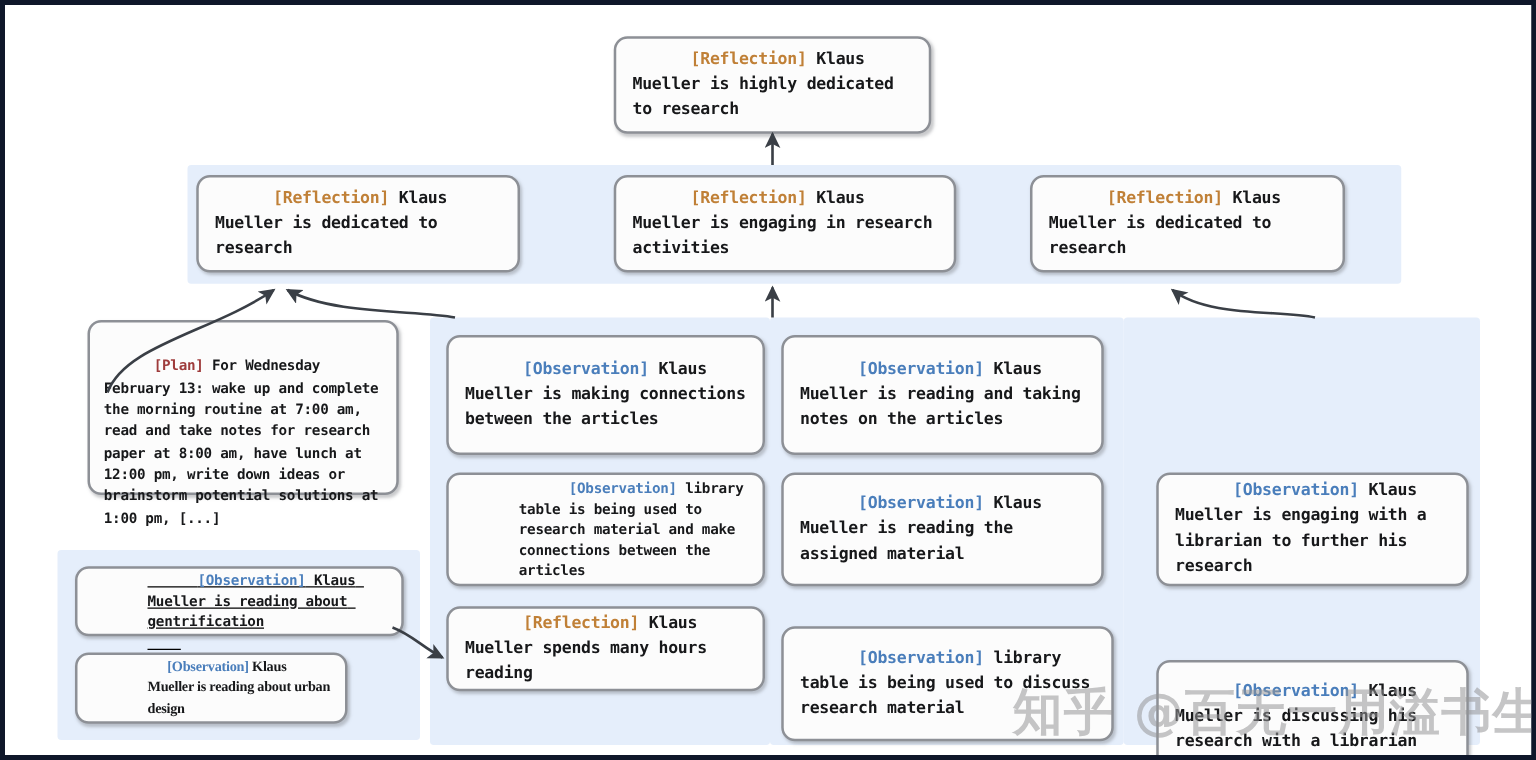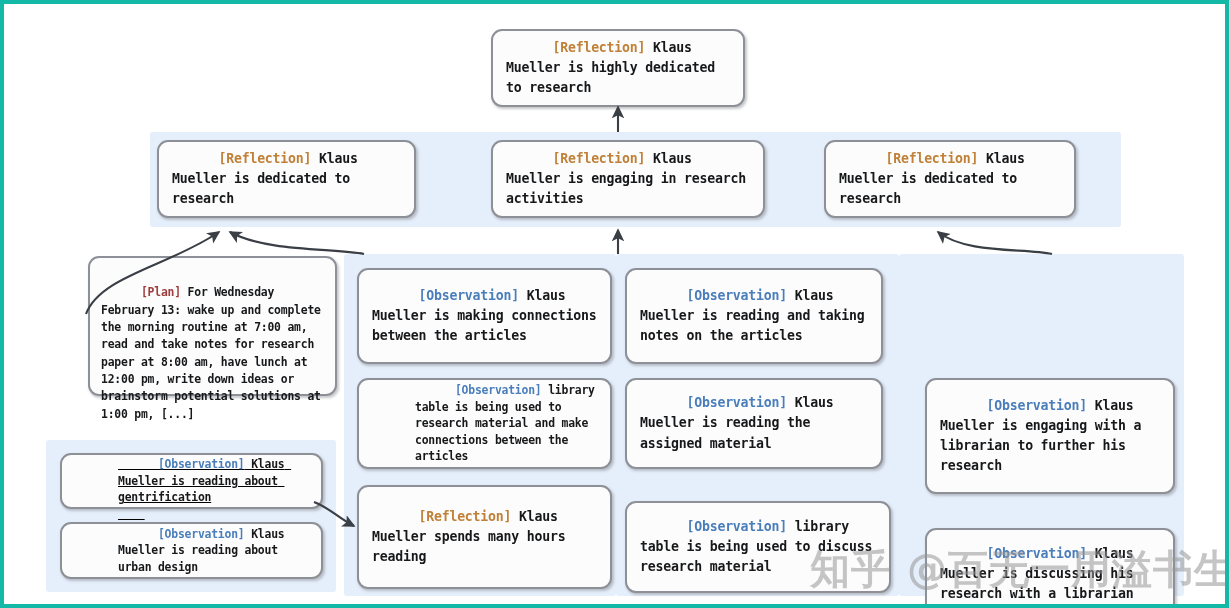--- a/index.html
+++ b/index.html
@@ -12,21 +12,21 @@
     height: 608px;
     overflow: hidden;
     font-family: "DejaVu Sans Mono", "Liberation Mono", monospace;
   }
 
   #frame {
     position: relative;
     width: 1229px;
     height: 608px;
     box-sizing: border-box;
-    border: 4px solid #14b8a6;
+    border: 4px solid #0f172a;
     background: #ffffff;
     overflow: hidden;
   }
 
   
   #wires {
     position: absolute;
     left: 0; top: 0;
     width: 1229px;
     height: 608px;
@@ -70,21 +70,21 @@
     font-size: 11.4px;
     line-height: 1.46;
     padding: 0 11px;
     margin-left: 45px;
   }
   .tag { font-weight: bold; }
   .tag-observation { color: #4a7ebb; }
   .tag-reflection  { color: #c08037; }
   .tag-plan        { color: #9e3b3b; }
 
-  .card.plan { align-items: flex-start; margin-left: 18px; }
+  .card.plan { align-items: flex-start; }
   .card.plan .txt {
     font-size: 11.4px;
     line-height: 1.52;
     padding: 9px 11px 0 11px;
   }
 
   
   #watermark {
     position: absolute;
     left: 806px;
@@ -158,37 +158,37 @@
     <span class="txt">
       <span class="tag tag-plan">[Plan]</span><span> For Wednesday February 13: wake up and complete the morning routine at 7:00 am, read and take notes for research paper at 8:00 am, have lunch at 12:00 pm, write down ideas or brainstorm potential solutions at 1:00 pm, [...]</span>
     </span>
   </div>
 
   <div class="card small" style="left:56px; top:449px; width:263px; height:56px;text-decoration:underline;">
     <span class="txt">
       <span class="tag tag-observation">[Observation]</span><span> Klaus Mueller is reading about gentrification</span>
     </span>
   </div>
-  <div class="card small" style="left:56px; top:518px; width:263px; height:57px;">
+  <div class="card small" style="left:56px; top:518px; width:218px; height:57px;font-family:Liberation Serif, serif;">
     <span class="txt">
       <span class="tag tag-observation">[Observation]</span><span> Klaus Mueller is reading about urban design</span>
     </span>
   </div>
 
   <div class="card" style="left:353px; top:264px; width:255px; height:96px;">
     <span class="txt">
       <span class="tag tag-observation">[Observation]</span><span> Klaus Mueller is making connections between the articles</span>
     </span>
   </div>
   <div class="card small" style="left:353px; top:374px; width:255px; height:91px;">
     <span class="txt">
       <span class="tag tag-observation">[Observation]</span><span> library table is being used to research material and make connections between the articles</span>
     </span>
   </div>
-  <div class="card" style="left:353px; top:481px; width:255px; height:104px;">
+  <div class="card" style="left:353px; top:481px; width:255px; height:68px;">
     <span class="txt">
       <span class="tag tag-reflection">[Reflection]</span><span> Klaus Mueller spends many hours reading</span>
     </span>
   </div>
 
   <div class="card" style="left:621px; top:264px; width:258px; height:96px;">
     <span class="txt">
       <span class="tag tag-observation">[Observation]</span><span> Klaus Mueller is reading and taking notes on the articles</span>
     </span>
   </div>
@@ -196,21 +196,21 @@
     <span class="txt">
       <span class="tag tag-observation">[Observation]</span><span> Klaus Mueller is reading the assigned material</span>
     </span>
   </div>
   <div class="card" style="left:621px; top:497px; width:266px; height:92px;">
     <span class="txt">
       <span class="tag tag-observation">[Observation]</span><span> library table is being used to discuss research material</span>
     </span>
   </div>
 
-  <div class="card" style="left:921px; top:374px; width:250px; height:116px;">
+  <div class="card" style="left:921px; top:374px; width:250px; height:91px;">
     <span class="txt">
       <span class="tag tag-observation">[Observation]</span><span> Klaus Mueller is engaging with a librarian to further his research</span>
     </span>
   </div>
   <div class="card" style="left:921px; top:481px; width:250px; height:92px;margin-top:43px;">
     <span class="txt">
       <span class="tag tag-observation">[Observation]</span><span> Klaus Mueller is discussing his research with a librarian</span>
     </span>
   </div>
 

